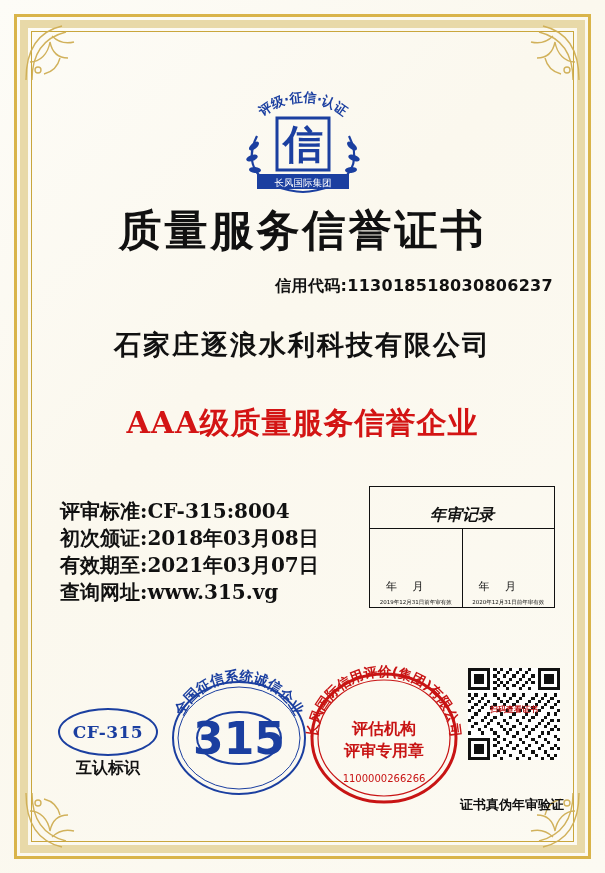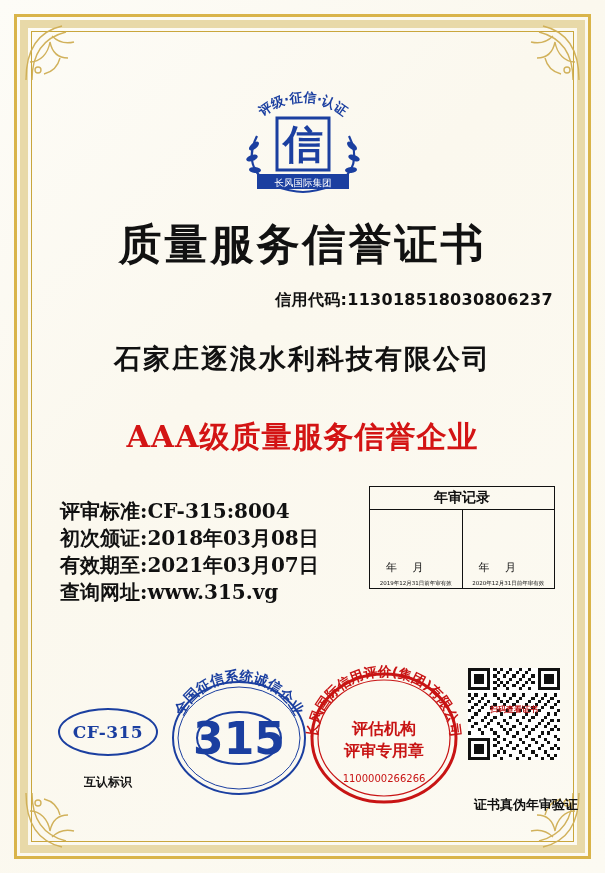--- a/index.html
+++ b/index.html
@@ -50,21 +50,20 @@
 
   
   .emblem{
     margin:28px auto 0;
     width:164px;height:128px;
     position:relative;
   }
   .emblem svg{display:block;margin:0 auto;}
 
   .title{
-    margin-top:14px;
     text-align:center;
     font-family:"DejaVu Sans", sans-serif;
     font-weight:bold;
     font-size:43px;
     letter-spacing:3px;
     color:#111111;
   }
   .credit-code{
     margin-top:16px;
     text-align:right;
@@ -105,26 +104,27 @@
   .details div{white-space:nowrap;}
 
   
   .review{
     position:absolute;right:4px;top:440px;
     width:186px;
   }
   .review-title{
     text-align:center;
     font-family:"DejaVu Sans", sans-serif;
-    font-size:14px;
+    font-size:16px;
     color:#111;
     border:1px solid #111;
     border-bottom:none;
-    padding:2px 0 2px;
+    padding:18px 0 2px;
     font-weight:bold;
+    font-style:italic;
   }
   .review-body{
     display:flex;
     border:1px solid #111;
     height:78px;
   }
   .review-cell{
     flex:1;
     position:relative;
   }
@@ -156,37 +156,37 @@
     width:96px;height:44px;margin:0 auto;
     border:2.5px solid #1b3fa0;
     border-radius:50%;
     display:flex;align-items:center;justify-content:center;
     color:#1b3fa0;
     font-family:"DejaVu Serif", serif;
     font-weight:bold;font-size:17px;
     letter-spacing:.5px;
   }
   .cf-caption{
-    margin-top:18px;
+    margin-top:2px;
     font-family:Liberation Mono, monospace;
-    font-size:12px;color:#111;font-weight:bold;
+    font-size:16px;color:#111;font-weight:bold;
   }
 
   .seal-315{left:118px;top:22px;width:150px;height:132px;}
   .seal-red{left:258px;top:18px;width:160px;height:145px;}
 
   .qr{
     left:422px;top:22px;width:92px;height:92px;
   }
   .qr-grid{
     width:92px;height:92px;
     background:#fff;
   }
   .qr-caption{
-    position:absolute;left:400px;top:150px;width:160px;
+    position:absolute;left:386px;top:150px;width:160px;
     text-align:center;
     font-family:"DejaVu Sans", sans-serif;
     font-size:13px;font-weight:bold;color:#111;
   }
   .qr-overlay{
     position:absolute;left:436px;top:58px;
     width:64px;text-align:center;
     font-family:"DejaVu Sans", sans-serif;
     font-size:8px;color:#c01414;font-weight:bold;
   }

